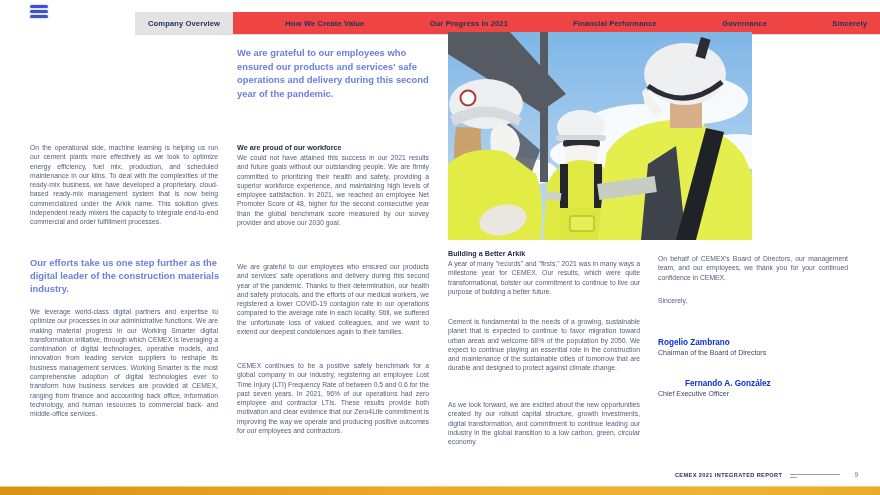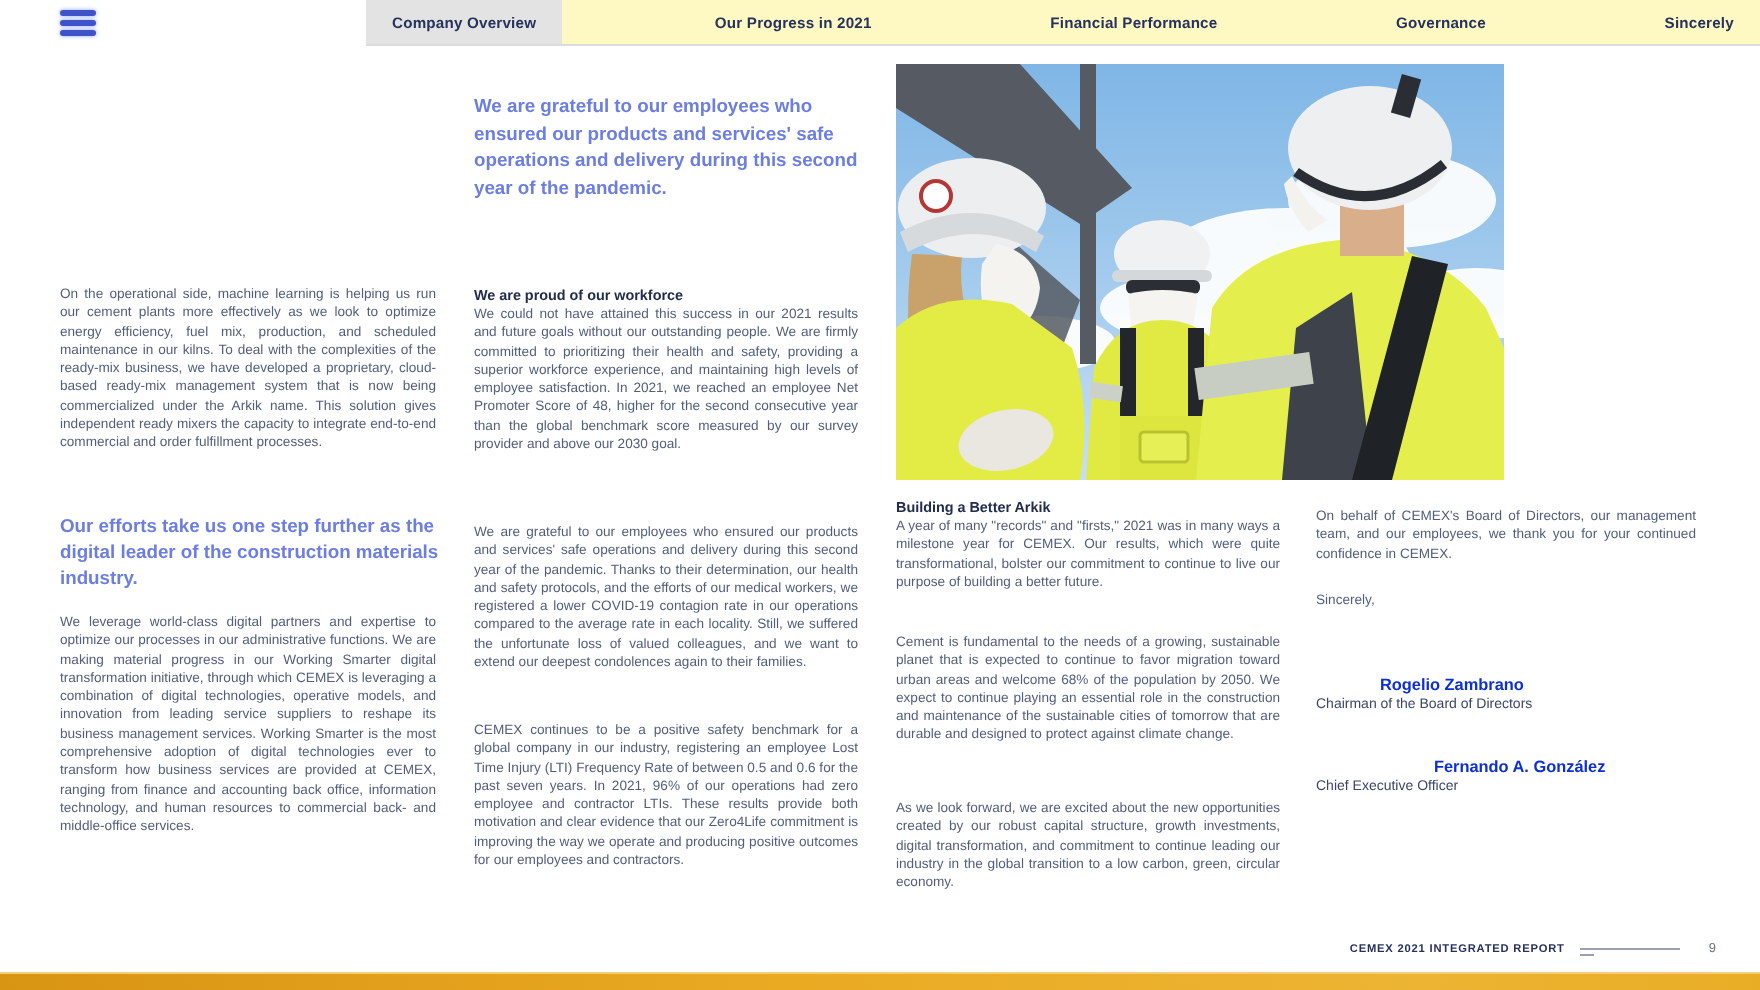--- a/index.html
+++ b/index.html
@@ -3,23 +3,23 @@
 <meta charset="utf-8">
 <style>
   * { margin:0; padding:0; box-sizing:border-box; }
   body { background:#888; font-family:"Liberation Sans", sans-serif; }
   .page {
     position:relative; width:880px; height:495px; background:#ffffff;
     overflow:hidden; margin:0 auto;
   }
   
   .nav {
-    position:absolute; left:135px; top:0; right:0; height:23px;
+    position:absolute; left:135px; top:12px; right:0; height:23px;
     display:flex; justify-content:space-between; align-items:stretch;
-    background:#fef9c3; border-bottom:1px solid #dcdcdc;margin-left:48px;
+    background:#ef4444; border-bottom:1px solid #dcdcdc;
   }
   .nav-tab {
     display:flex; align-items:center; padding:0 13px;
     font-size:7.6px; font-weight:bold; color:#26325c; cursor:pointer;
     white-space:nowrap; letter-spacing:.1px;
   }
   .nav-tab.active { background:#e3e3e3; }
   .hamburger { position:absolute; left:30px; top:5px; width:18px; height:13px; cursor:pointer; }
   .hamburger span {
     display:block; height:2.6px; margin-bottom:2.4px; border-radius:2px;
@@ -42,21 +42,21 @@
   .mh  { left:237px; top:143px; width:192px; }
   .mc1 { left:237px; top:153px; width:192px; }
   .mc2 { left:237px; top:262px; width:192px; }
   .mc3 { left:237px; top:361px; width:192px; }
   .rh  { left:448px; top:249px; width:192px; }
   .rc1 { left:448px; top:259px; width:192px; }
   .rc2 { left:448px; top:317px; width:192px; }
   .rc3 { left:448px; top:400px; width:192px; }
   .cc1 { left:658px; top:254px; width:190px; }
   .sal { left:658px; top:296px; width:190px; text-align:left; }
-  .sig-name  { position:absolute; left:658px; font-size:8.2px; font-weight:bold; color:#0c2fd6;margin-left:32px; }
+  .sig-name  { position:absolute; left:658px; font-size:8.2px; font-weight:bold; color:#0c2fd6; }
   .sig-title { position:absolute; left:658px; font-size:7px; color:#3a4666; }
   
   .photo {
     position:absolute; left:448px; top:32px; width:304px; height:208px; overflow:hidden;
   }
   .photo svg { display:block; width:100%; height:100%; }
   
   .footer {
     position:absolute; right:22px; top:471px; display:flex; align-items:center; gap:8px;
   }
@@ -75,20 +75,21 @@
 
 <div class="page">
 
   <div class="hamburger">
     <span></span>
     <span></span>
     <span></span>
   </div>
   <div class="nav">
     <div class="nav-tab active">Company Overview</div>
+    <div class="nav-tab">How We Create Value</div>
     <div class="nav-tab">Our Progress in 2021</div>
     <div class="nav-tab">Financial Performance</div>
     <div class="nav-tab">Governance</div>
     <div class="nav-tab">Sincerely</div>
   </div>
 
   <div class="blk quote">We are grateful to our employees who ensured our products and services' safe operations and delivery during this second year of the pandemic.</div>
 
   <div class="blk body-txt lc1">On the operational side, machine learning is helping us run our cement plants more effectively as we look to optimize energy efficiency, fuel mix, production, and scheduled maintenance in our kilns. To deal with the complexities of the ready-mix business, we have developed a proprietary, cloud-based ready-mix management system that is now being commercialized under the Arkik name. This solution gives independent ready mixers the capacity to integrate end-to-end commercial and order fulfillment processes.</div>
   <div class="blk blue-head">Our efforts take us one step further as the digital leader of the construction materials industry.</div>

